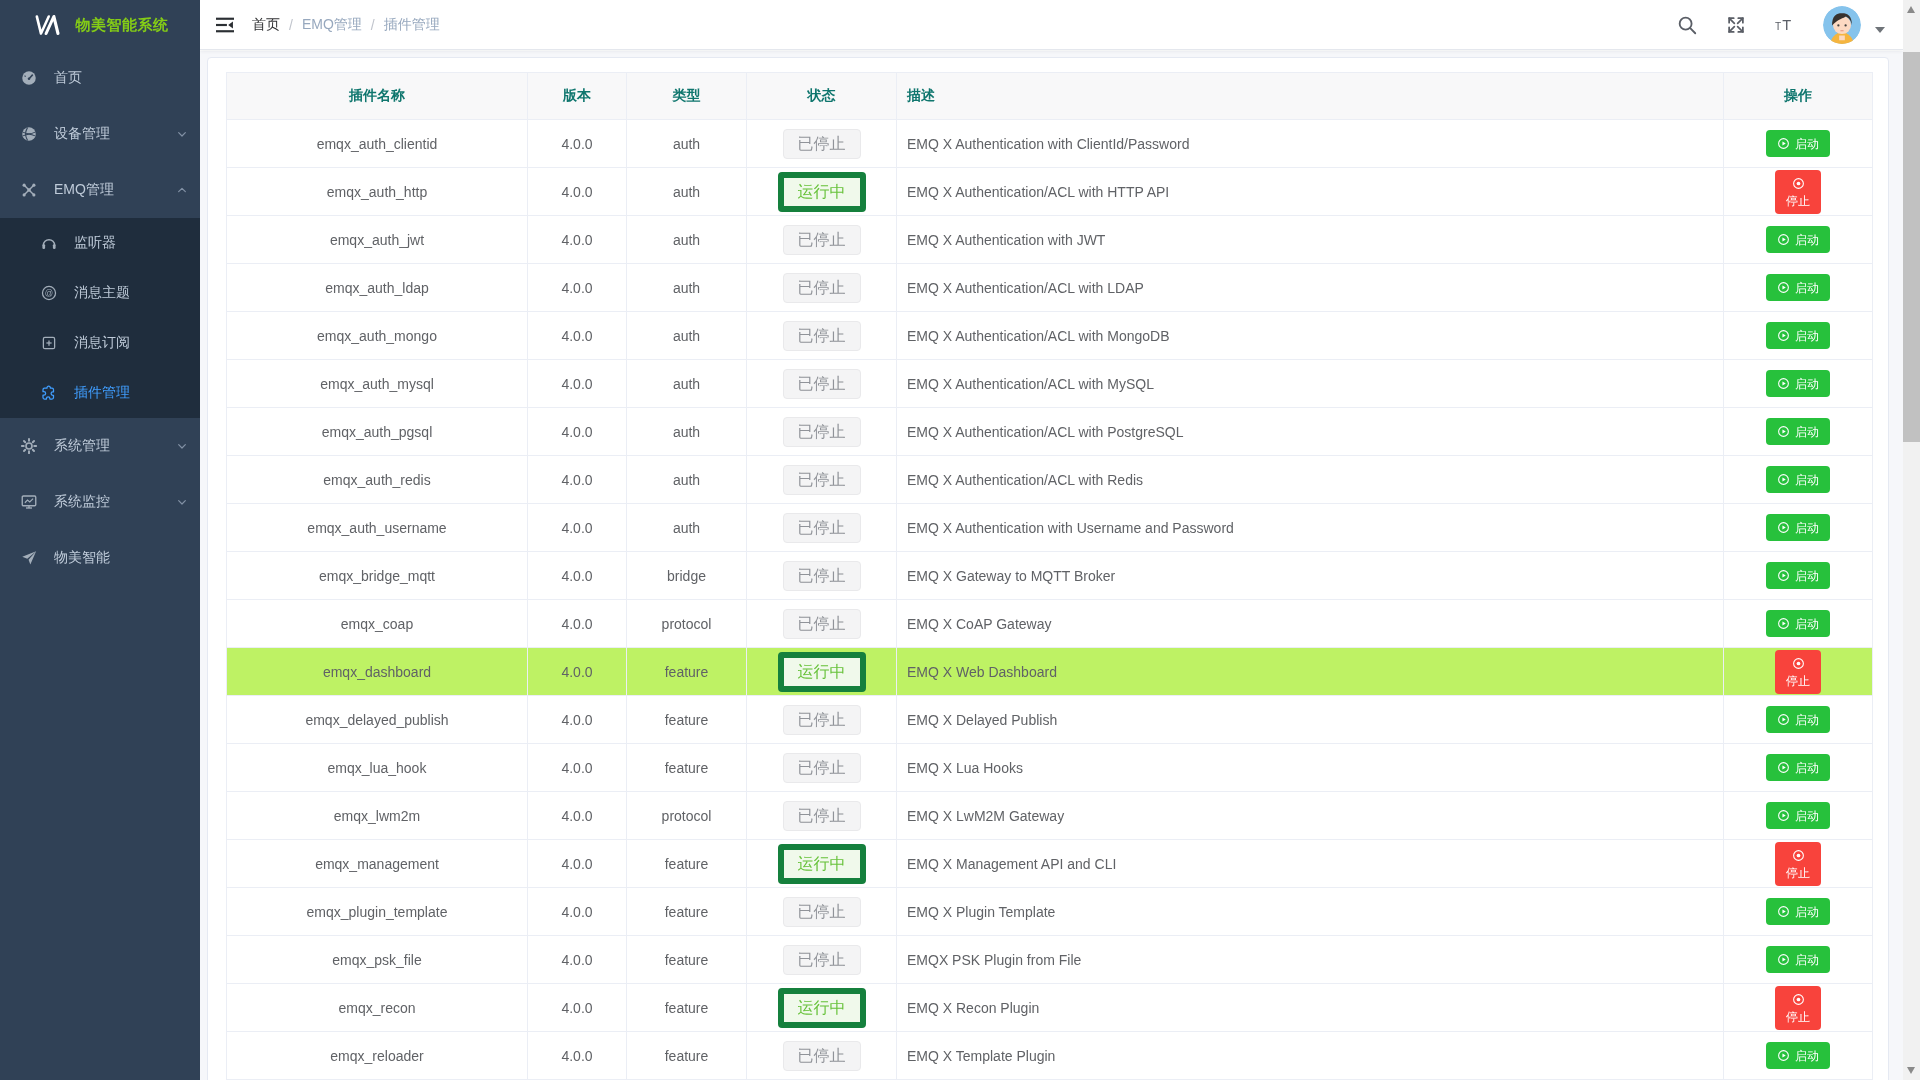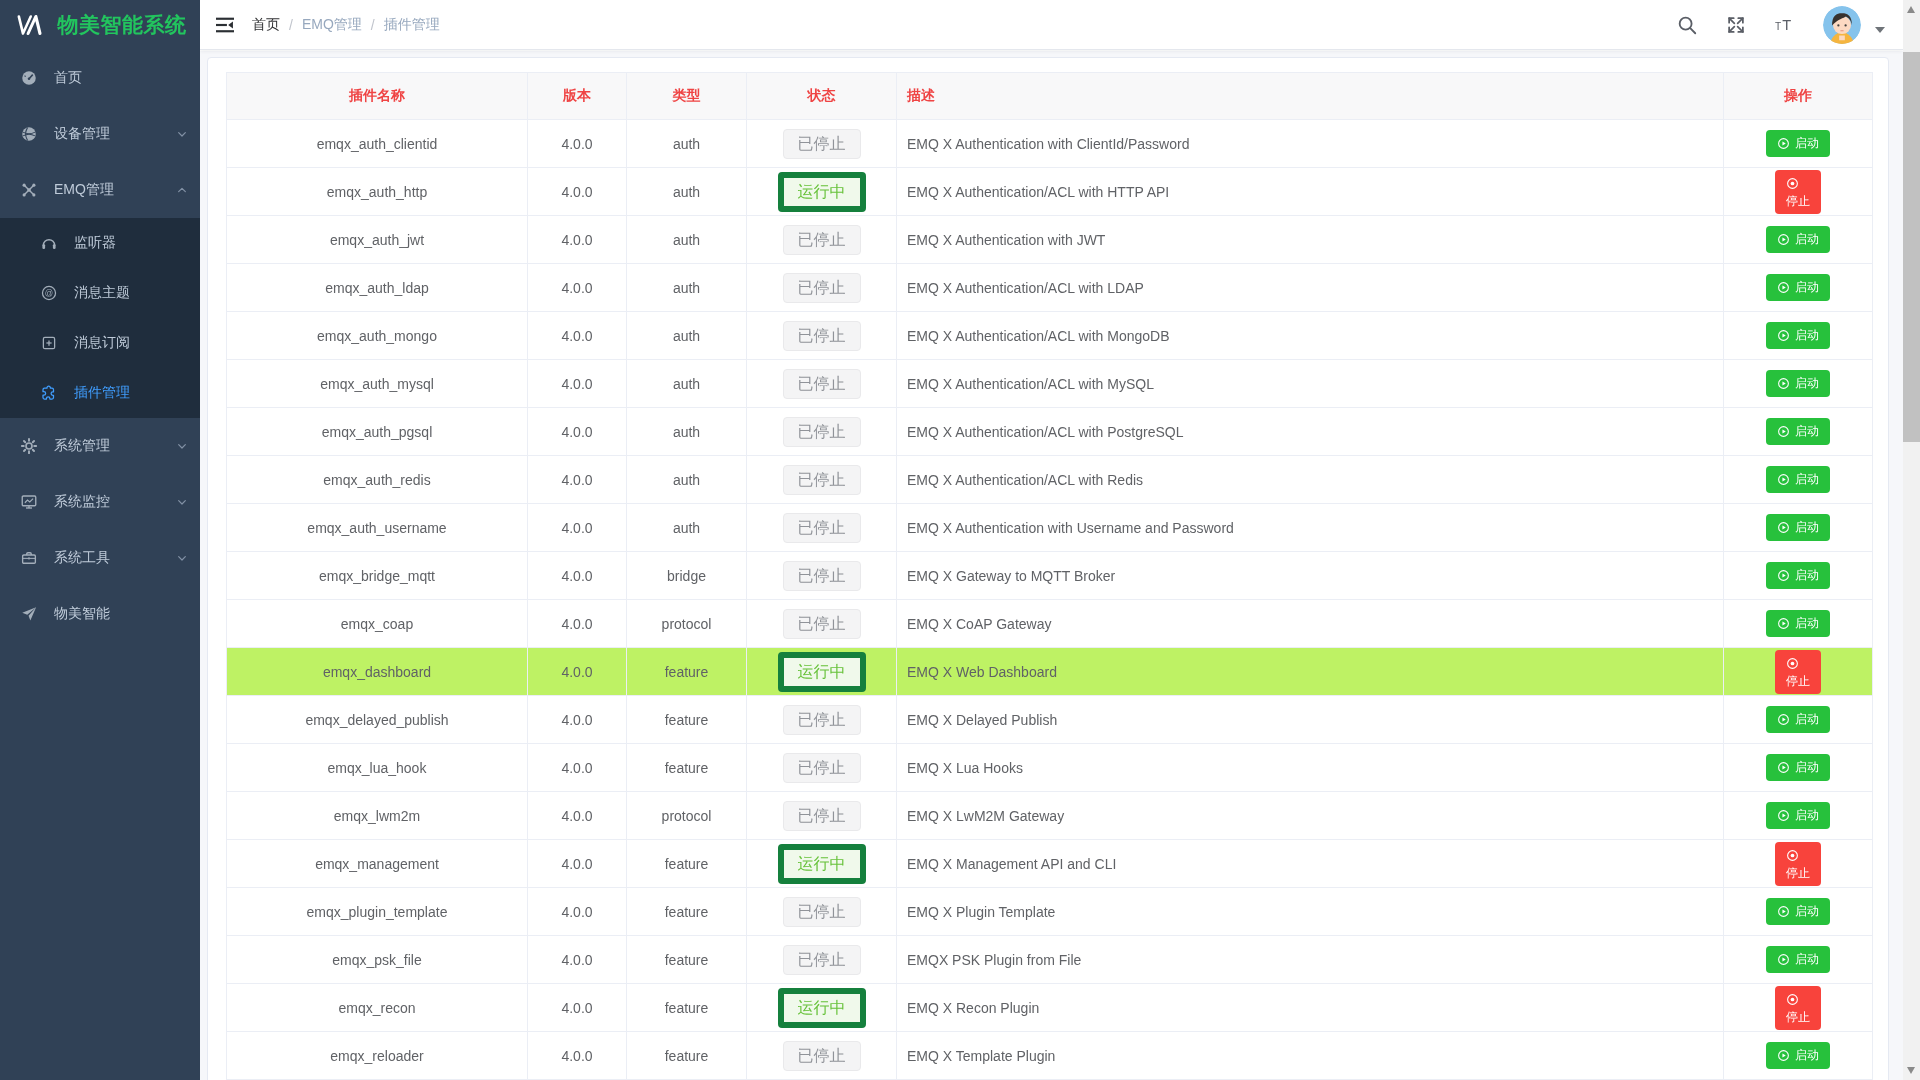--- a/index.html
+++ b/index.html
@@ -3,21 +3,21 @@
 <meta charset="utf-8">
 <style>
   html,body{margin:0;padding:0;width:1920px;height:1080px;overflow:hidden;
     font-family:"Liberation Sans","DejaVu Sans",sans-serif;background:#fff;}
   *{box-sizing:border-box;}
 
   
   .sidebar{position:absolute;left:0;top:0;width:200px;height:1080px;
     background:var(--sidebar_bg,#304156);z-index:6;}
   .logo{height:50px;display:flex;align-items:center;justify-content:center;gap:10px;}
-  .logo-title{color:#22c55e;font-size:21px;font-weight:bold;letter-spacing:.5px;}
+  .logo-title{color:#84cc16;font-size:15px;font-weight:bold;letter-spacing:.5px;}
   .menu-item{height:56px;display:flex;align-items:center;padding:0 10px 0 20px;
     color:#bfcbd9;font-size:14px;cursor:pointer;white-space:nowrap;}
   .menu-item .mi-icon{width:18px;height:18px;margin-right:16px;color:#a3aeba;flex:none;}
   .menu-item .mi-icon svg{width:18px;height:18px;display:block;}
   .menu-item .chevron{margin-left:auto;color:#8291a5;width:16px;height:16px;}
   .menu-item .chevron svg{width:16px;height:16px;display:block;}
   .submenu{background:var(--submenu_bg,#1f2d3d);}
   .submenu .menu-item{height:50px;padding-left:40px;}
   .menu-item.active{color:var(--accent,#409EFF);}
   .menu-item.active .mi-icon{color:var(--accent,#409EFF);}
@@ -39,30 +39,30 @@
   .avatar svg{width:38px;height:38px;display:block;}
   .caret{width:0;height:0;border-left:5px solid transparent;border-right:5px solid transparent;
     border-top:6px solid #6f7479;margin:10px 0 0 14px;cursor:pointer;}
 
   
   .main{position:absolute;left:200px;top:51px;width:1703px;height:1029px;background:#f6f7fa;}
   .card{position:absolute;left:7px;top:6px;width:1682px;height:1300px;background:#fff;
     border:1px solid #e5e9f2;border-radius:4px;padding:14px 18px;}
   table{border-collapse:collapse;table-layout:fixed;width:1646px;font-size:14px;color:#606266;}
   th,td{border:1px solid #ebeef5;text-align:center;padding:0;}
-  th{background:#f8f8f9;color:#ef4444;font-weight:bold;height:47px;}
+  th{background:#f8f8f9;color:#0f766e;font-weight:bold;height:47px;}
   td{height:48px;}
   td.desc,th.desc{text-align:left;padding-left:10px;}
   tr.hover td{background:#bef264;}
 
   .tag{display:inline-block;padding:6px 14px;font-size:16px;border-radius:4px;line-height:1;}
   .tag.stopped{background:var(--stopped_bg,#f4f4f5);border:1px solid #e9e9eb;color:var(--stopped_text,#909399);}
   .tag.running{background:var(--running_bg,#f0f9eb);border:6px solid #15803d;color:var(--running_text,#67c23a);}
 
-  .btn{display:inline-flex;gap:5px;padding:7px 11px;border:none;
+  .btn{display:inline-flex;align-items:center;gap:5px;padding:7px 11px;border:none;
     border-radius:4px;color:#fff;font-size:12px;cursor:pointer;line-height:1;font-family:inherit;}
   .btn svg{width:13px;height:13px;display:block;}
   .btn.start{background:var(--start_button,#27c13c);}
   .btn.stop{background:var(--stop_button,#f8433c);flex-direction:column;}
 
   
   .scrollbar{position:absolute;right:0;top:0;width:17px;height:1080px;background:#f1f1f1;z-index:9;}
   .sb-arrow{position:absolute;left:4px;width:0;height:0;cursor:pointer;}
   .sb-arrow.up{top:6px;border-left:4.5px solid transparent;border-right:4.5px solid transparent;
     border-bottom:7px solid #8a8a8a;}
@@ -199,36 +199,20 @@
       <div class="menu-item">
         <span class="mi-icon">
           <svg viewBox="0 0 24 24" fill="none" stroke="currentColor" stroke-width="1.8">
             <rect x="3" y="4" width="18" height="13" rx="1.5"></rect>
             <polyline points="6.5,13 10,9.5 13,12 17.5,7.5" stroke-width="1.6"></polyline>
             <line x1="12" y1="17" x2="12" y2="20"></line>
             <line x1="8" y1="20" x2="16" y2="20"></line>
           </svg>
         </span>
         <span>系统监控</span>
-        <span class="chevron">
-          <svg viewBox="0 0 24 24" fill="none" stroke="currentColor" stroke-width="1.8" stroke-linecap="round" stroke-linejoin="round">
-            <polyline points="7,10 12,15 17,10"></polyline>
-          </svg>
-        </span>
-      </div>
-      <div class="menu-item">
-        <span class="mi-icon">
-          <svg viewBox="0 0 24 24" fill="none" stroke="currentColor" stroke-width="1.8">
-            <rect x="3.5" y="8" width="17" height="11" rx="1.5"></rect>
-            <path d="M9 8V6.5A1.5 1.5 0 0 1 10.5 5h3A1.5 1.5 0 0 1 15 6.5V8"></path>
-            <line x1="3.5" y1="12.5" x2="20.5" y2="12.5" stroke-width="1.4"></line>
-            <line x1="12" y1="11" x2="12" y2="14" stroke-width="1.6"></line>
-          </svg>
-        </span>
-        <span>系统工具</span>
         <span class="chevron">
           <svg viewBox="0 0 24 24" fill="none" stroke="currentColor" stroke-width="1.8" stroke-linecap="round" stroke-linejoin="round">
             <polyline points="7,10 12,15 17,10"></polyline>
           </svg>
         </span>
       </div>
       <div class="menu-item">
         <span class="mi-icon">
           <svg viewBox="0 0 24 24">
             <path d="M21.5 3L3 10.4l6.7 2.5L21.5 3 11.4 14.2l2.4 6.6z" fill="currentColor"></path>

